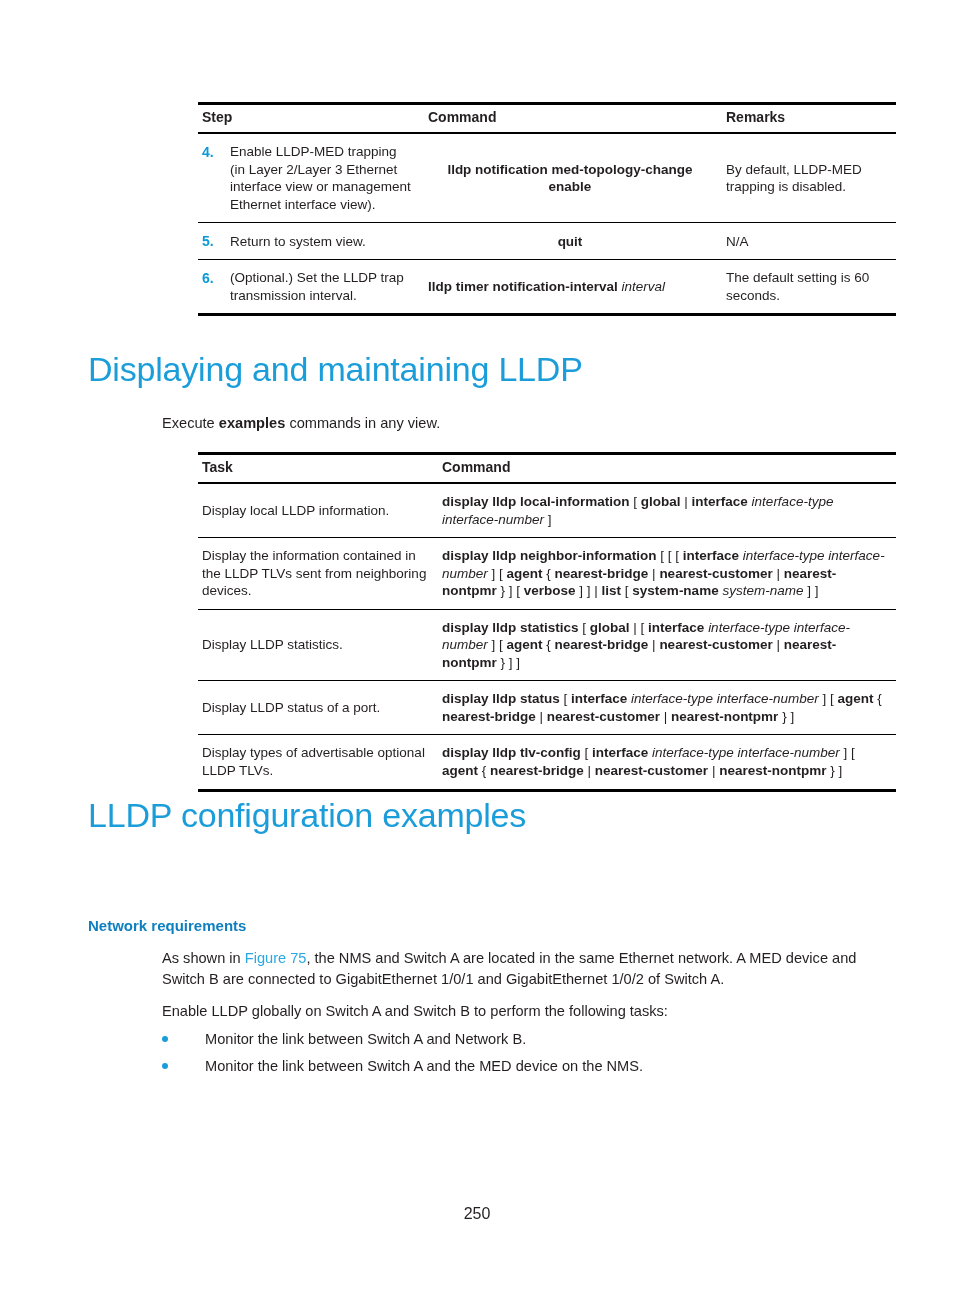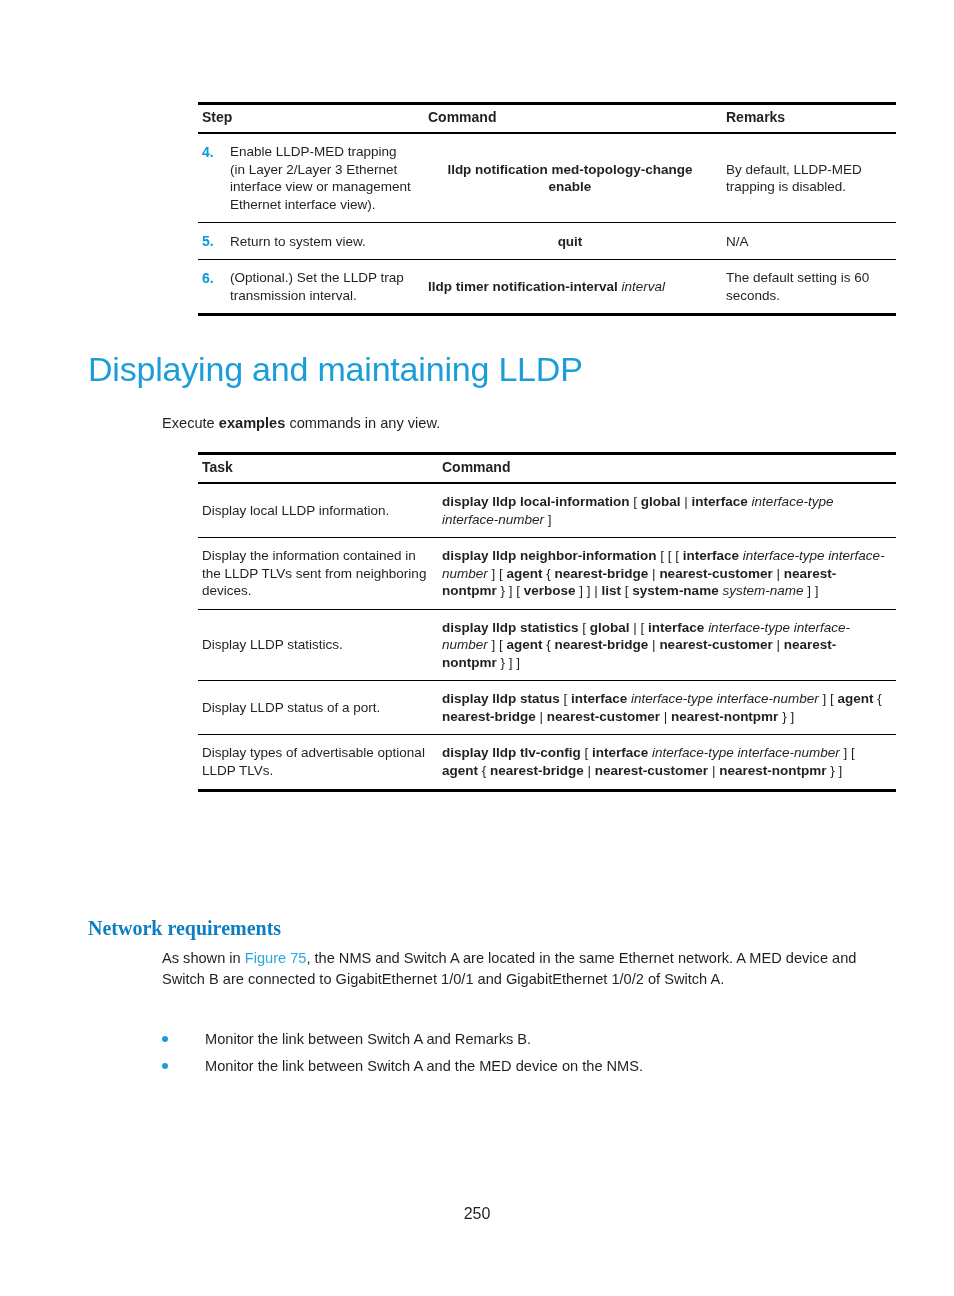--- a/index.html
+++ b/index.html
@@ -82,23 +82,22 @@
     font-weight: normal;
     color: #1b9dd9;
     font-size: 27px;
     line-height: 1;
   }
   h3.h3 {
     position: absolute;
     margin: 0;
     font-weight: bold;
     color: #0d7fc0;
-    font-size: 20px;
+    font-size: 15px;
     line-height: 1;
-    font-family: Liberation Serif, serif;
   }
 
   
   .body-text {
     position: absolute;
     font-size: 14.6px;
     line-height: 1.45;
     color: #231f20;
   }
   .body-text b { font-weight: bold; }
@@ -204,32 +203,34 @@
         <td>Display LLDP status of a port.</td>
         <td class="top"><span class="cmd">display lldp status</span><span class="lit"> [ </span><span class="cmd">interface</span><span class="lit"> </span><span class="var">interface-type interface-number</span><span class="lit"> ] [ </span><span class="cmd">agent</span><span class="lit"> { </span><span class="cmd">nearest-bridge</span><span class="lit"> | </span><span class="cmd">nearest-customer</span><span class="lit"> | </span><span class="cmd">nearest-nontpmr</span><span class="lit"> } ]</span></td>
       </tr>
       <tr class="last">
         <td class="top">Display types of advertisable optional LLDP TLVs.</td>
         <td class="top"><span class="cmd">display lldp tlv-config</span><span class="lit"> [ </span><span class="cmd">interface</span><span class="lit"> </span><span class="var">interface-type interface-number</span><span class="lit"> ] [ </span><span class="cmd">agent</span><span class="lit"> { </span><span class="cmd">nearest-bridge</span><span class="lit"> | </span><span class="cmd">nearest-customer</span><span class="lit"> | </span><span class="cmd">nearest-nontpmr</span><span class="lit"> } ]</span></td>
       </tr>
     </tbody>
   </table>
 
+  <h1 class="h1" style="left:88px; top:798px;">LLDP configuration examples</h1>
 
 
   <h3 class="h3" style="left:88px; top:918px;">Network requirements</h3>
 
   <div class="body-text" style="left:162px; top:948px; width:706px;">
     <span>As shown in </span><span class="link">Figure 75</span><span>, the NMS and Switch A are located in the same Ethernet network. A MED device and Switch B are connected to GigabitEthernet 1/0/1 and GigabitEthernet 1/0/2 of Switch A.</span>
   </div>
 
+  <div class="body-text" style="left:162px; top:1001px; width:706px;">Enable LLDP globally on Switch A and Switch B to perform the following tasks:</div>
 
   <div class="bullet-row" style="left:162px; top:1029px; width:700px;">
     <span class="bullet-dot"></span>
-    <span class="bullet-label">Monitor the link between Switch A and Remarks B.</span>
+    <span class="bullet-label">Monitor the link between Switch A and Network B.</span>
   </div>
 
   <div class="bullet-row" style="left:162px; top:1056px; width:700px;">
     <span class="bullet-dot"></span>
     <span class="bullet-label">Monitor the link between Switch A and the MED device on the NMS.</span>
   </div>
 
   <div class="page-num" style="top:1205px;">250</div>
 
 </div>

